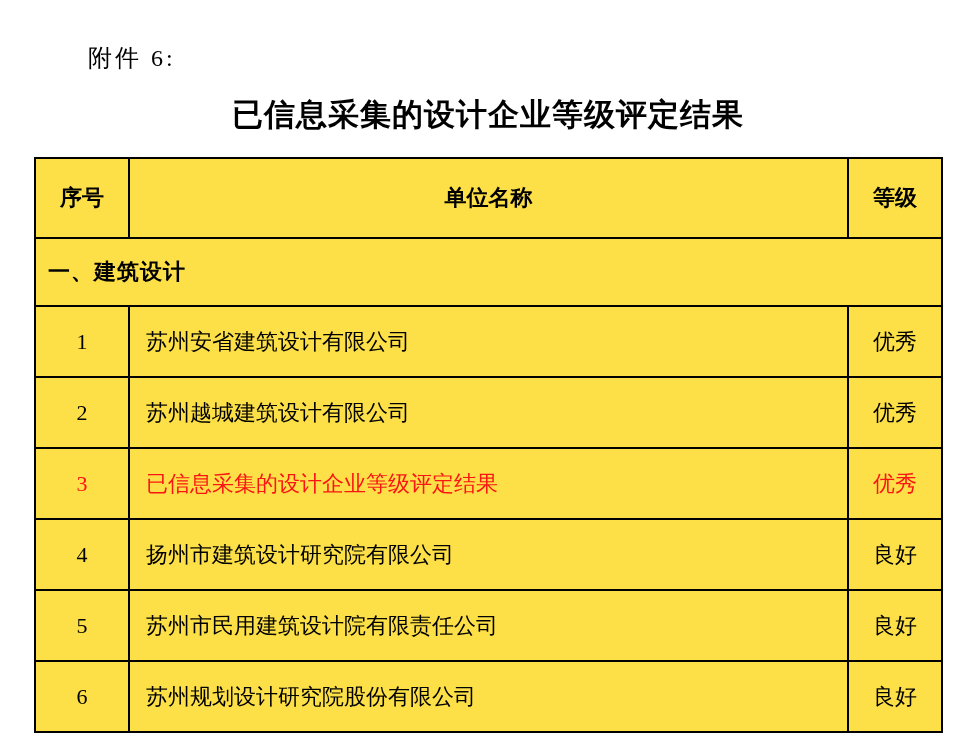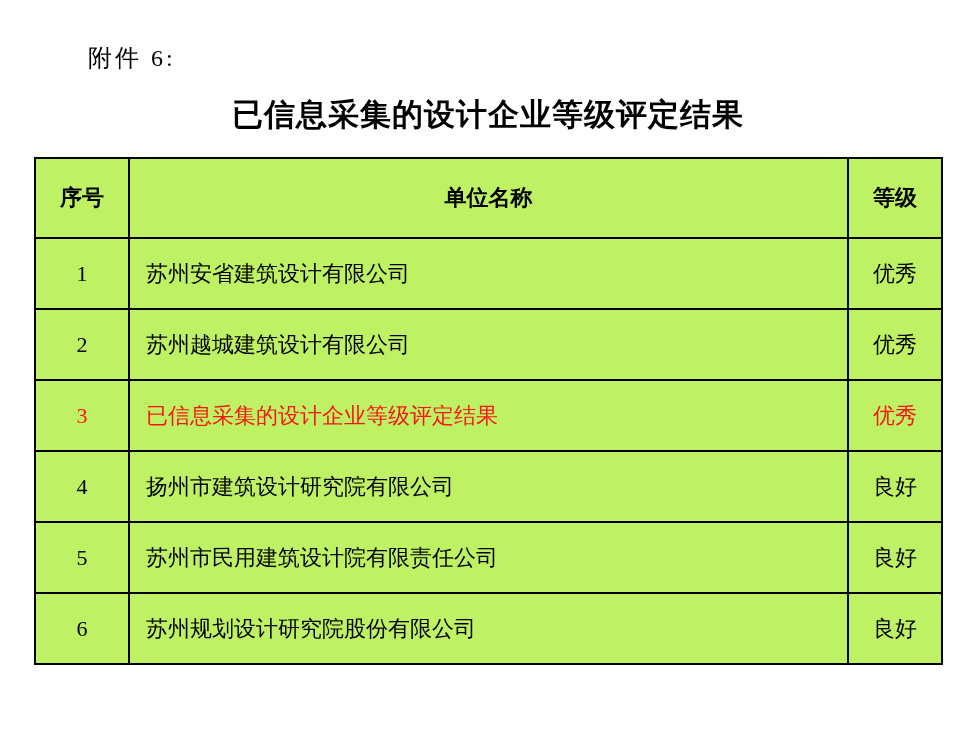--- a/index.html
+++ b/index.html
@@ -42,21 +42,21 @@
     table-layout: fixed;
   }
   .grade-table col.col-no    { width: 94px; }
   .grade-table col.col-name  { width: 719px; }
   .grade-table col.col-grade { width: 94px; }
   .grade-table th, .grade-table td {
     border: 2px solid #000;
     font-size: 22px;
     padding: 0;
     vertical-align: middle;
-    background: #bef264;
+    background: #fde047;
   }
   .grade-table thead th {
     height: 80px;
     font-weight: bold;
     text-align: center;
   }
   .section-row td {
     height: 68px;
     font-weight: bold;
     text-align: left;
@@ -83,20 +83,23 @@
     <col class="col-grade">
   </colgroup>
   <thead>
     <tr>
       <th>序号</th>
       <th>单位名称</th>
       <th>等级</th>
     </tr>
   </thead>
   <tbody>
+    <tr class="section-row">
+      <td colspan="3">一、建筑设计</td>
+    </tr>
 
     <tr class="data-row">
       <td class="cell-no">1</td>
       <td class="cell-name">苏州安省建筑设计有限公司</td>
       <td class="cell-grade">优秀</td>
     </tr>
     <tr class="data-row">
       <td class="cell-no">2</td>
       <td class="cell-name">苏州越城建筑设计有限公司</td>
       <td class="cell-grade">优秀</td>

